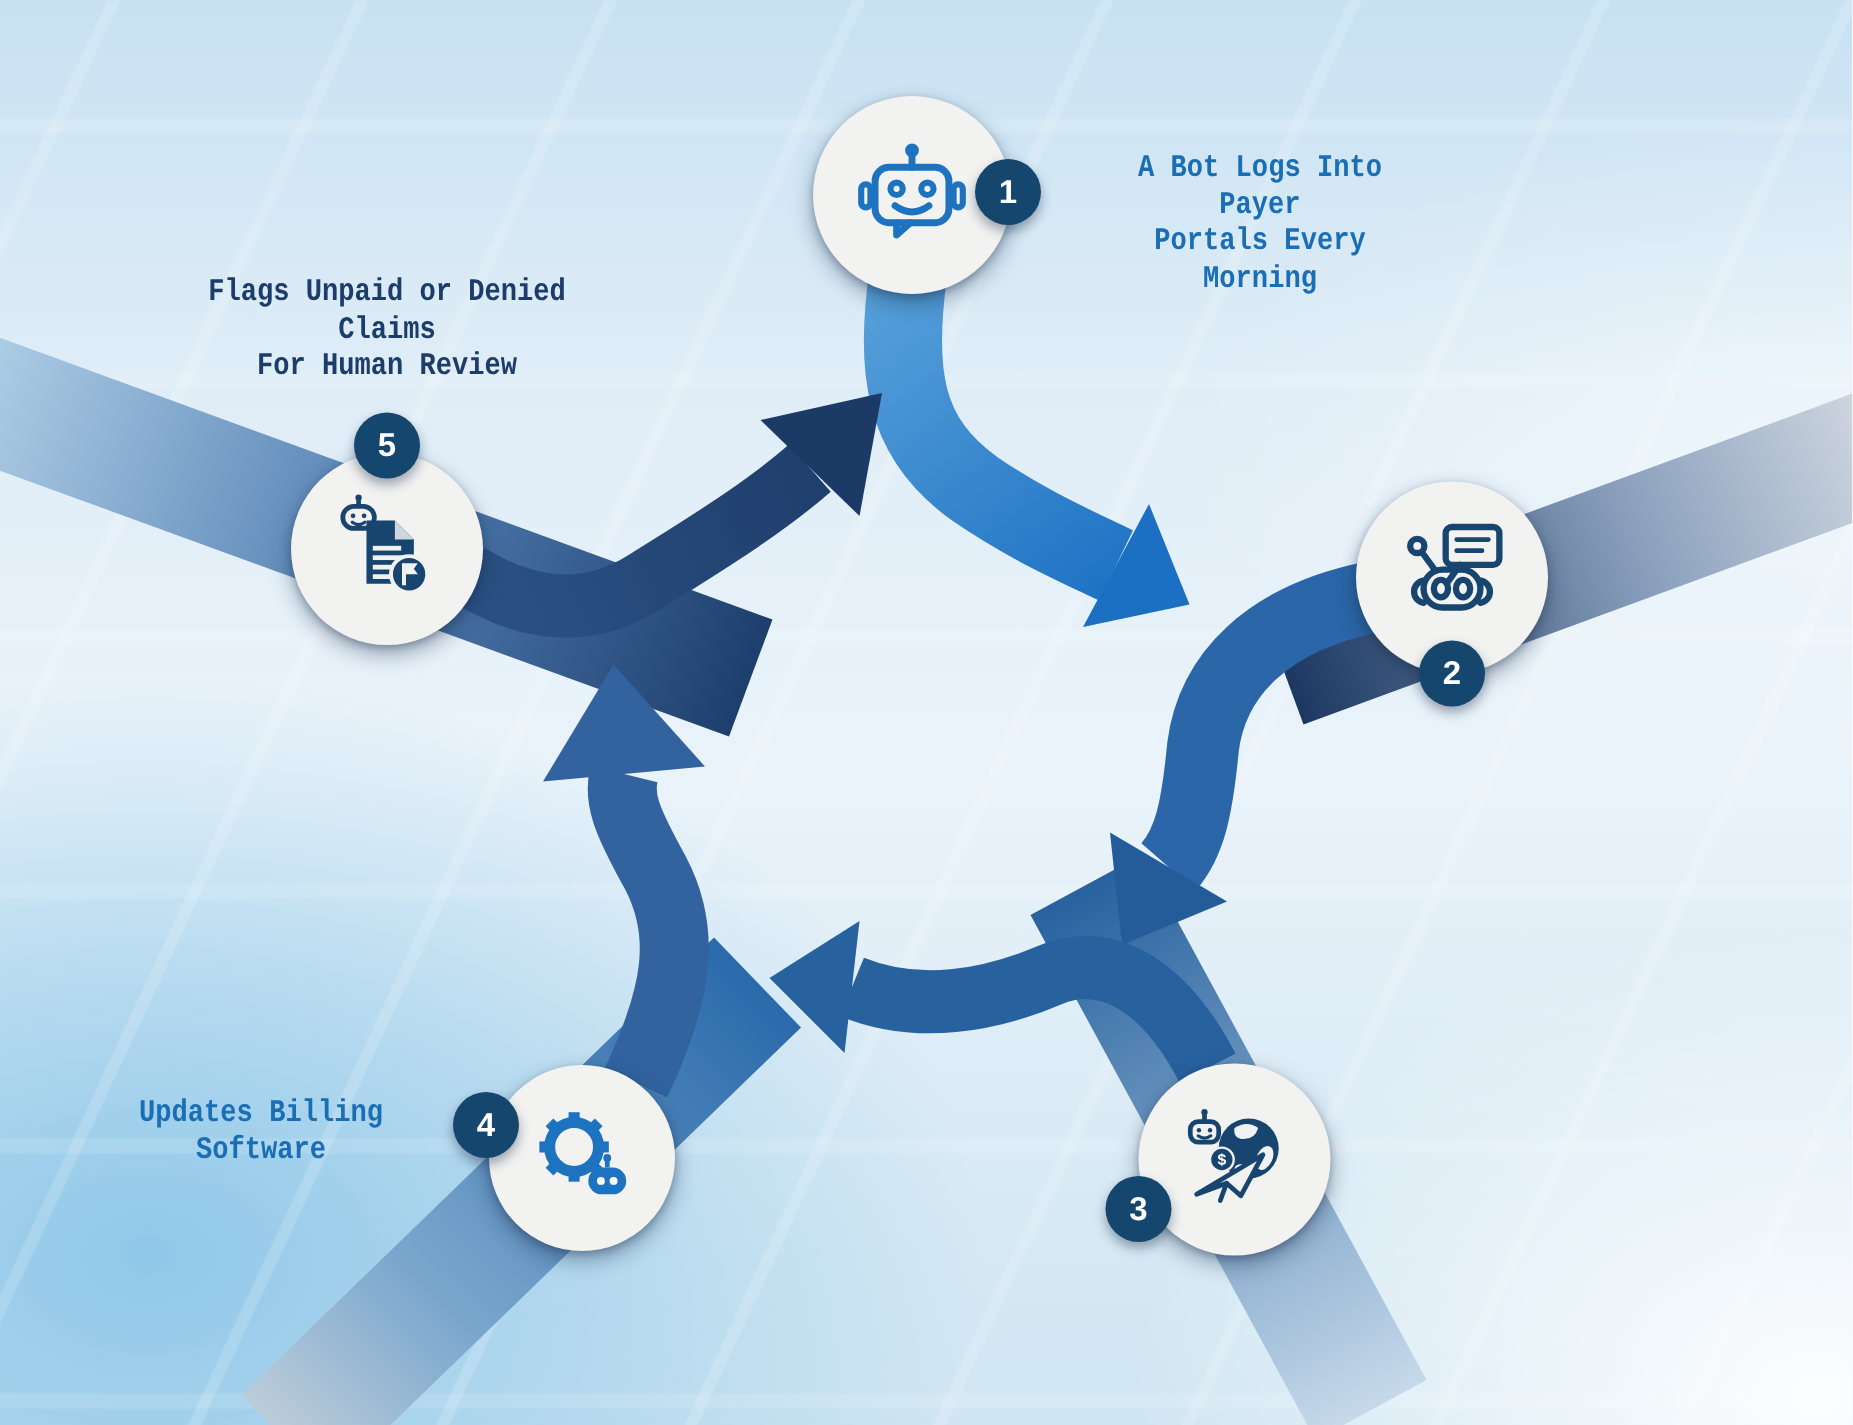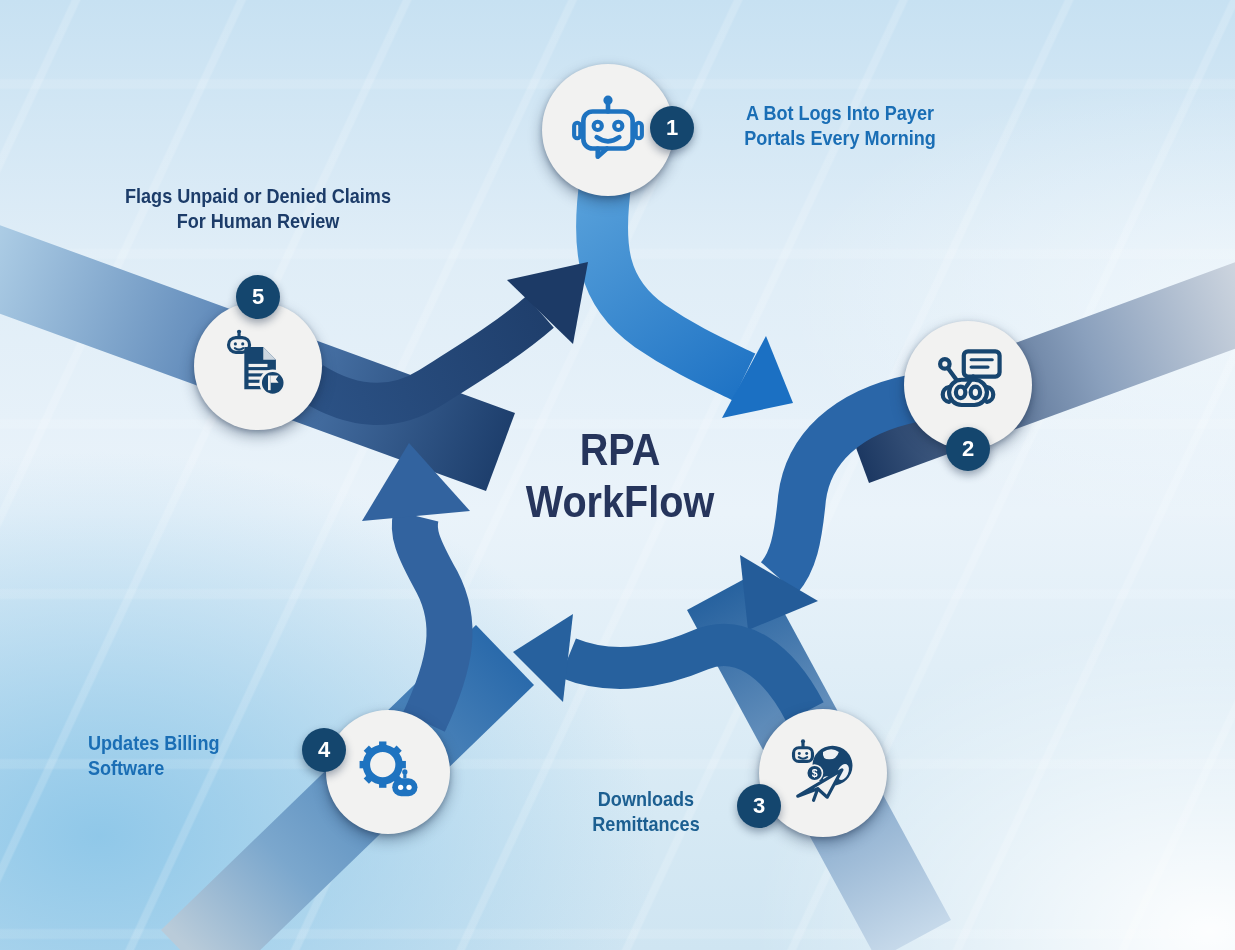--- a/index.html
+++ b/index.html
@@ -14,23 +14,23 @@
     background:repeating-linear-gradient(115deg, rgba(255,255,255,0) 0 64px, rgba(255,255,255,.30) 66px 72px, rgba(255,255,255,0) 74px 150px);}
   .hstreaks{position:absolute;inset:0;pointer-events:none;opacity:.35;
     background:repeating-linear-gradient(180deg, rgba(255,255,255,0) 0 78px, rgba(255,255,255,.35) 80px 88px, rgba(255,255,255,0) 90px 170px);}
   svg.flow{position:absolute;left:0;top:0;}
   .node{position:absolute;border-radius:50%;background:#f2f2f1;
     box-shadow:0 6px 14px rgba(25,45,75,.40), 0 2px 5px rgba(25,45,75,.28);
     display:flex;align-items:center;justify-content:center;}
   .badge{position:absolute;width:44px;height:44px;border-radius:50%;background:#14466e;
     color:#fff;font-weight:700;font-size:22px;display:flex;align-items:center;justify-content:center;
     box-shadow:0 4px 8px rgba(20,40,70,.40);z-index:6;}
-  .label{position:absolute;font-weight:700;font-size:21px;line-height:24.5px;z-index:5;}
+  .label{position:absolute;font-weight:700;font-size:21px;line-height:24.5px;z-index:5;font-family:Liberation Mono, monospace;}
   .label .inner{display:block;transform:scaleX(.86);transform-origin:50% 50%;}
-  .label.align-right{text-align:left;}
+  .label.align-right{text-align:center;}
   .label.align-right .inner{transform-origin:100% 50%;}
   .label.align-center{text-align:center;}
   .c-blue{color:#1a6eb5;}
   .c-steel{color:#16618f;}
   .c-mid{color:#1c5f91;}
   .c-navy{color:#1c3c69;}
   #title{position:absolute;left:480px;top:424px;width:280px;text-align:center;color:#26355c;
     font-weight:700;font-size:45px;line-height:52px;z-index:5;}
   #title .inner{display:block;transform:scaleX(.88);}
   .node svg{display:block;}
@@ -234,30 +234,22 @@
       <span>4</span>
     </div>
   <div class="badge" id="badge5">
       <span>5</span>
     </div>
 
   <div class="label align-center c-blue" id="label1">
     <span class="inner"><span>A Bot Logs Into Payer</span><br>
     <span>Portals Every Morning</span></span>
   </div>
-  <div class="label align-center c-mid" id="label3">
-    <span class="inner"><span>Downloads</span><br>
-    <span>Remittances</span></span>
-  </div>
   <div class="label align-right c-blue" id="label4">
     <span class="inner"><span>Updates Billing</span><br>
     <span>Software</span></span>
   </div>
   <div class="label align-center c-navy" id="label5">
     <span class="inner"><span>Flags Unpaid or Denied Claims</span><br>
     <span>For Human Review</span></span>
   </div>
 
-  <div id="title">
-    <span class="inner"><span>RPA</span><br>
-    <span>WorkFlow</span></span>
-  </div>
 </div>
 
 </body></html>

